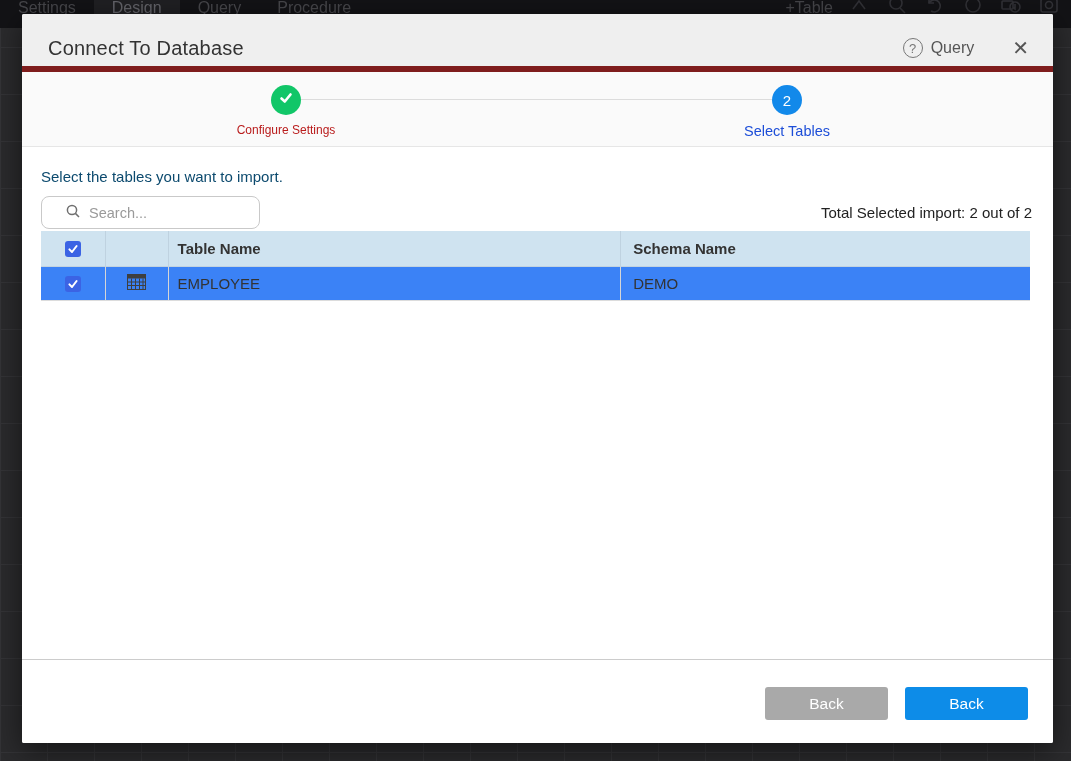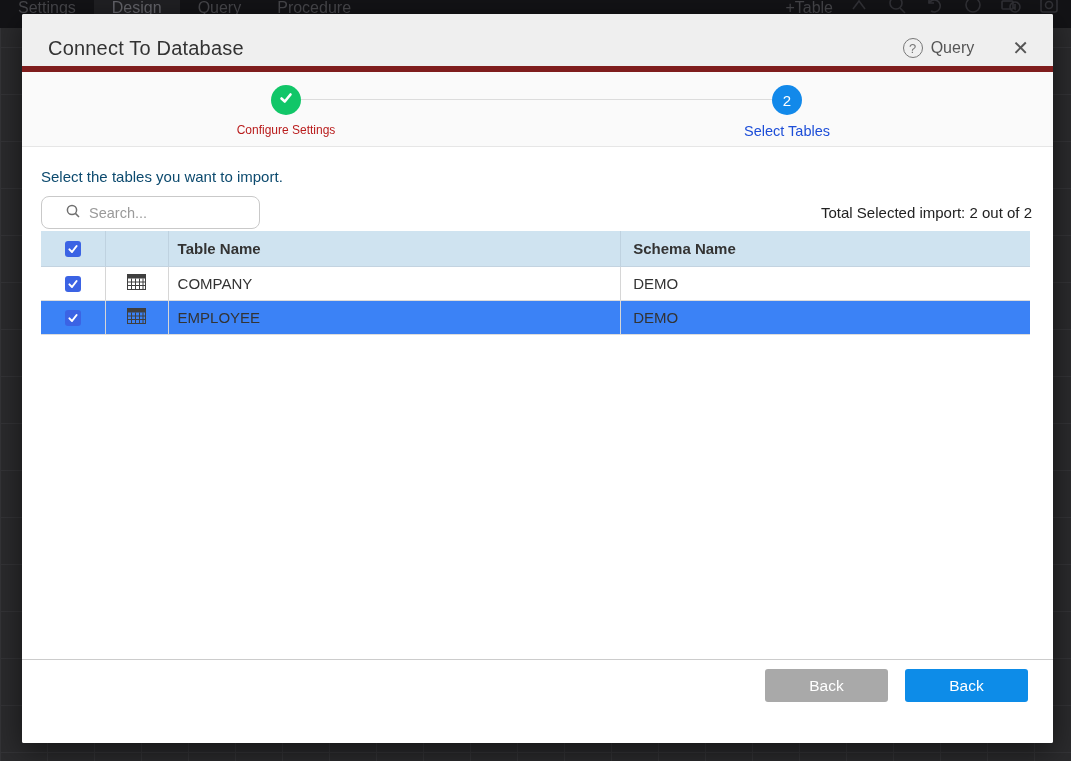--- a/index.html
+++ b/index.html
@@ -114,21 +114,21 @@
   .checkbox {
     width:16px; height:16px; background:#3b63e4; border-radius:3px;
     display:inline-flex; align-items:center; justify-content:center;
     vertical-align:middle; cursor:pointer;
   }
   .grid-icon { display:inline-block; vertical-align:middle; }
   
   .modal-footer {
     flex:0 0 84px; border-top:1px solid #cccccc; background:#fff;
     display:flex; justify-content:flex-end; align-items:flex-start;
-    gap:17px; padding:9px 25px 0 0; border-radius:0 0 2px 2px;
+    gap:17px; padding:27px 25px 0 0; border-radius:0 0 2px 2px;
   }
   .btn {
     width:123px; height:33px; border:none; border-radius:3px; color:#fff;
     font-size:15.5px; cursor:pointer; font-family:"Liberation Sans","DejaVu Sans",sans-serif;
   }
   .btn-back { background:#a9a9a9; }
   .btn-next { background:#0d8ce8; }
 </style>
 </head>
 <body>
@@ -239,45 +239,20 @@
         <th class="col-check">
           <span class="checkbox">
             <svg width="12" height="12" viewBox="0 0 12 12">
                   <polyline points="2.4,6.4 5,9 9.6,3" fill="none" stroke="#ffffff" stroke-width="2" stroke-linecap="round" stroke-linejoin="round"></polyline>
                 </svg>
           </span>
         </th>
         <th class="col-icon"></th>
         <th class="col-name">Table Name</th>
         <th class="col-schema">Schema Name</th>
-      </tr>
-      <tr class="row odd">
-        <td class="col-check">
-          <span class="checkbox">
-            <svg width="12" height="12" viewBox="0 0 12 12">
-                  <polyline points="2.4,6.4 5,9 9.6,3" fill="none" stroke="#ffffff" stroke-width="2" stroke-linecap="round" stroke-linejoin="round"></polyline>
-                </svg>
-          </span>
-        </td>
-        <td class="col-icon">
-          <span class="grid-icon">
-            <svg width="19" height="16" viewBox="0 0 19 16">
-                  <rect x="0.5" y="0.5" width="18" height="15" fill="none" stroke="#3f3f3f"></rect>
-                  <rect x="0.5" y="0.5" width="18" height="4" fill="#3f3f3f"></rect>
-                  <line x1="0.5" y1="8" x2="18.5" y2="8" stroke="#3f3f3f"></line>
-                  <line x1="0.5" y1="11.5" x2="18.5" y2="11.5" stroke="#3f3f3f"></line>
-                  <line x1="4.5" y1="4.5" x2="4.5" y2="15.5" stroke="#3f3f3f"></line>
-                  <line x1="8.5" y1="4.5" x2="8.5" y2="15.5" stroke="#3f3f3f"></line>
-                  <line x1="12.5" y1="4.5" x2="12.5" y2="15.5" stroke="#3f3f3f"></line>
-                  <line x1="16" y1="4.5" x2="16" y2="15.5" stroke="#3f3f3f"></line>
-                </svg>
-          </span>
-        </td>
-        <td class="cell-name">COMPANY</td>
-        <td class="cell-schema">DEMO</td>
       </tr>
       <tr class="row even">
         <td class="col-check">
           <span class="checkbox">
             <svg width="12" height="12" viewBox="0 0 12 12">
                   <polyline points="2.4,6.4 5,9 9.6,3" fill="none" stroke="#ffffff" stroke-width="2" stroke-linecap="round" stroke-linejoin="round"></polyline>
                 </svg>
           </span>
         </td>
         <td class="col-icon">

